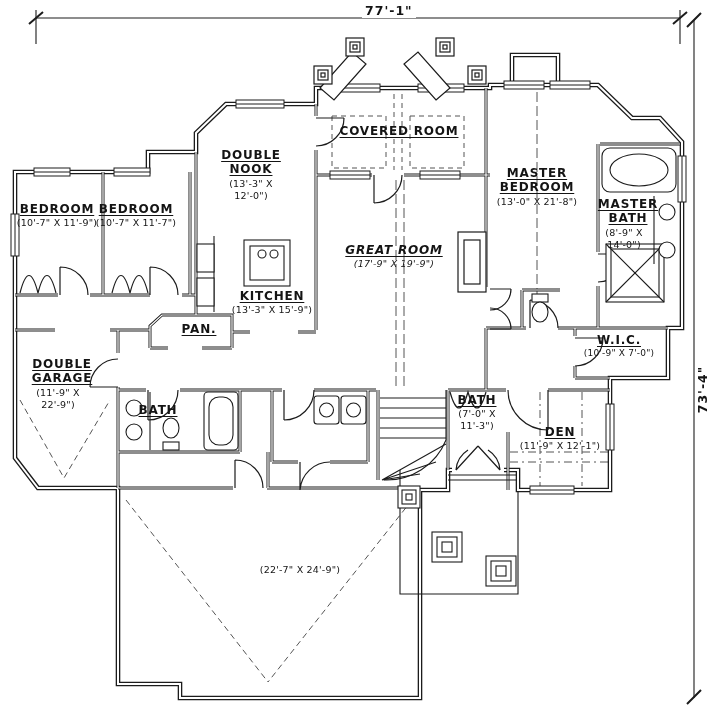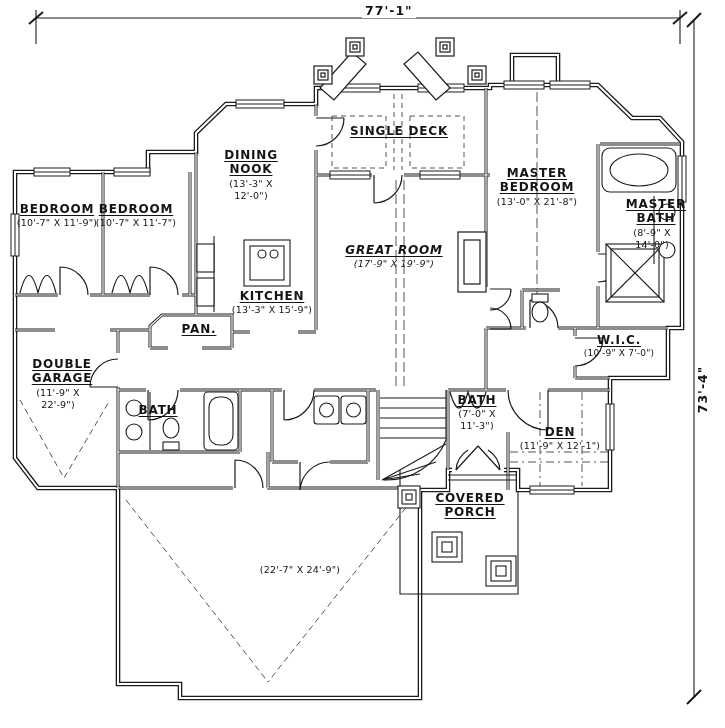--- a/index.html
+++ b/index.html
@@ -209,31 +209,31 @@
 
 <div class="rl" style="left:57px;top:202px;">
   <div class="nm nowrap">BEDROOM</div>
   <div class="dm nowrap">(10'-7" X 11'-9")</div>
 </div>
 <div class="rl" style="left:136px;top:202px;">
   <div class="nm nowrap">BEDROOM</div>
   <div class="dm nowrap">(10'-7" X 11'-7")</div>
 </div>
 <div class="rl" style="left:251px;top:148px;">
-  <div class="nm" style="width:66px;">DINING NOOK</div>
+  <div class="nm" style="width:66px;">DOUBLE NOOK</div>
   <div class="dm" style="width:66px;">(13'-3" X 12'-0")</div>
 </div>
 <div class="rl" style="left:399px;top:124px;">
-  <div class="nm nowrap">SINGLE DECK</div>
+  <div class="nm nowrap">COVERED ROOM</div>
 </div>
 <div class="rl" style="left:537px;top:166px;">
   <div class="nm" style="width:86px;">MASTER BEDROOM</div>
   <div class="dm nowrap">(13'-0" X 21'-8")</div>
 </div>
-<div class="rl" style="left:656px;top:197px;">
+<div class="rl" style="left:628px;top:197px;">
   <div class="nm" style="width:64px;">MASTER BATH</div>
   <div class="dm" style="width:56px;">(8'-9" X 14'-0")</div>
 </div>
 <div class="rl" style="left:394px;top:243px;font-style:italic;">
   <div class="nm nowrap">GREAT ROOM</div>
   <div class="dm nowrap">(17'-9" X 19'-9")</div>
 </div>
 <div class="rl" style="left:272px;top:289px;">
   <div class="nm nowrap">KITCHEN</div>
   <div class="dm nowrap">(13'-3" X 15'-9")</div>
@@ -253,20 +253,17 @@
   <div class="nm nowrap">BATH</div>
 </div>
 <div class="rl" style="left:477px;top:393px;">
   <div class="nm nowrap">BATH</div>
   <div class="dm" style="width:52px;">(7'-0" X 11'-3")</div>
 </div>
 <div class="rl" style="left:560px;top:425px;">
   <div class="nm nowrap">DEN</div>
   <div class="dm nowrap">(11'-9" X 12'-1")</div>
 </div>
-<div class="rl" style="left:470px;top:491px;">
-  <div class="nm" style="width:76px;">COVERED PORCH</div>
-</div>
 <div class="rl" style="left:300px;top:563px;">
   <div class="dm nowrap">(22'-7" X 24'-9")</div>
 </div>
 
 </div>
 
 </body></html>

